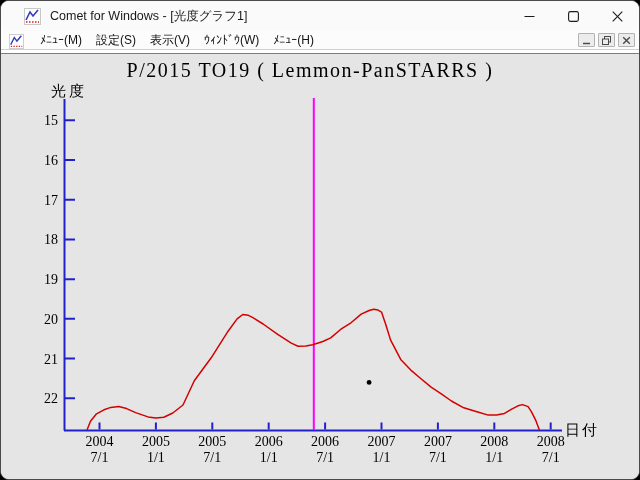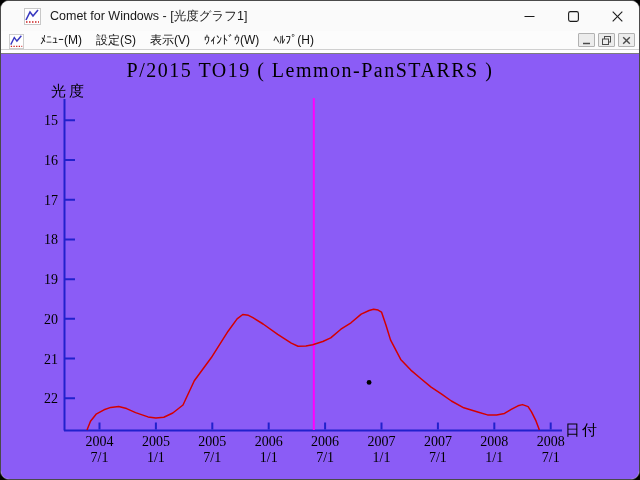--- a/index.html
+++ b/index.html
@@ -29,21 +29,21 @@
   .menu-item{
     font-size:12px;color:#111;padding:1px 7px;cursor:default;
   }
   .mdi-buttons{display:flex;gap:3px;margin-right:4px;flex:0 0 auto;}
   .mdi-btn{
     width:17px;height:14px;background:#ececec;border:1px solid #b2b2b2;
     display:flex;align-items:center;justify-content:center;border-radius:1px;
   }
   .strip{height:3px;background:#fff;}
   .clientsep{height:1px;background:#7d7d7d;}
-  .client{position:relative;height:427px;background:#8b5cf6;}
+  .client{position:relative;height:427px;background:#e5e5e5;}
   svg text{font-family:"Liberation Serif","DejaVu Serif",serif;fill:#000;}
 </style>
 </head>
 <body>
 
 <div class="window">
 
   <div class="titlebar">
     <span class="app-icon">
       <svg width="17" height="17" viewBox="0 0 17 17">
@@ -79,21 +79,21 @@
         <rect x="0.5" y="0.5" width="16" height="16" fill="#ffffff" stroke="#c8c8c8"></rect>
         <polyline points="2,12 6,4 9,8 14,2" fill="none" stroke="#3a3ac0" stroke-width="1.6"></polyline>
         <line x1="2" y1="14" x2="15" y2="14" stroke="#cc2222" stroke-width="1.4" stroke-dasharray="1.5 1.5"></line>
       </svg>
     </span>
     <div class="menu-items">
       <span class="menu-item">ﾒﾆｭｰ(M)</span>
       <span class="menu-item">設定(S)</span>
       <span class="menu-item">表示(V)</span>
       <span class="menu-item">ｳｨﾝﾄﾞｳ(W)</span>
-      <span class="menu-item">ﾍﾙﾌﾟ(H)</span>
+      <span class="menu-item">ﾒﾆｭｰ(H)</span>
     </div>
     <div class="mdi-buttons">
       <div class="mdi-btn">
         <svg width="9" height="9" viewBox="0 0 9 9">
           <line x1="1" y1="7.5" x2="8" y2="7.5" stroke="#4a4a4a" stroke-width="1.4"></line>
         </svg>
       </div>
       <div class="mdi-btn">
         <svg width="9" height="9" viewBox="0 0 9 9">
           <rect x="2.5" y="0.5" width="6" height="5.5" fill="none" stroke="#4a4a4a"></rect>

